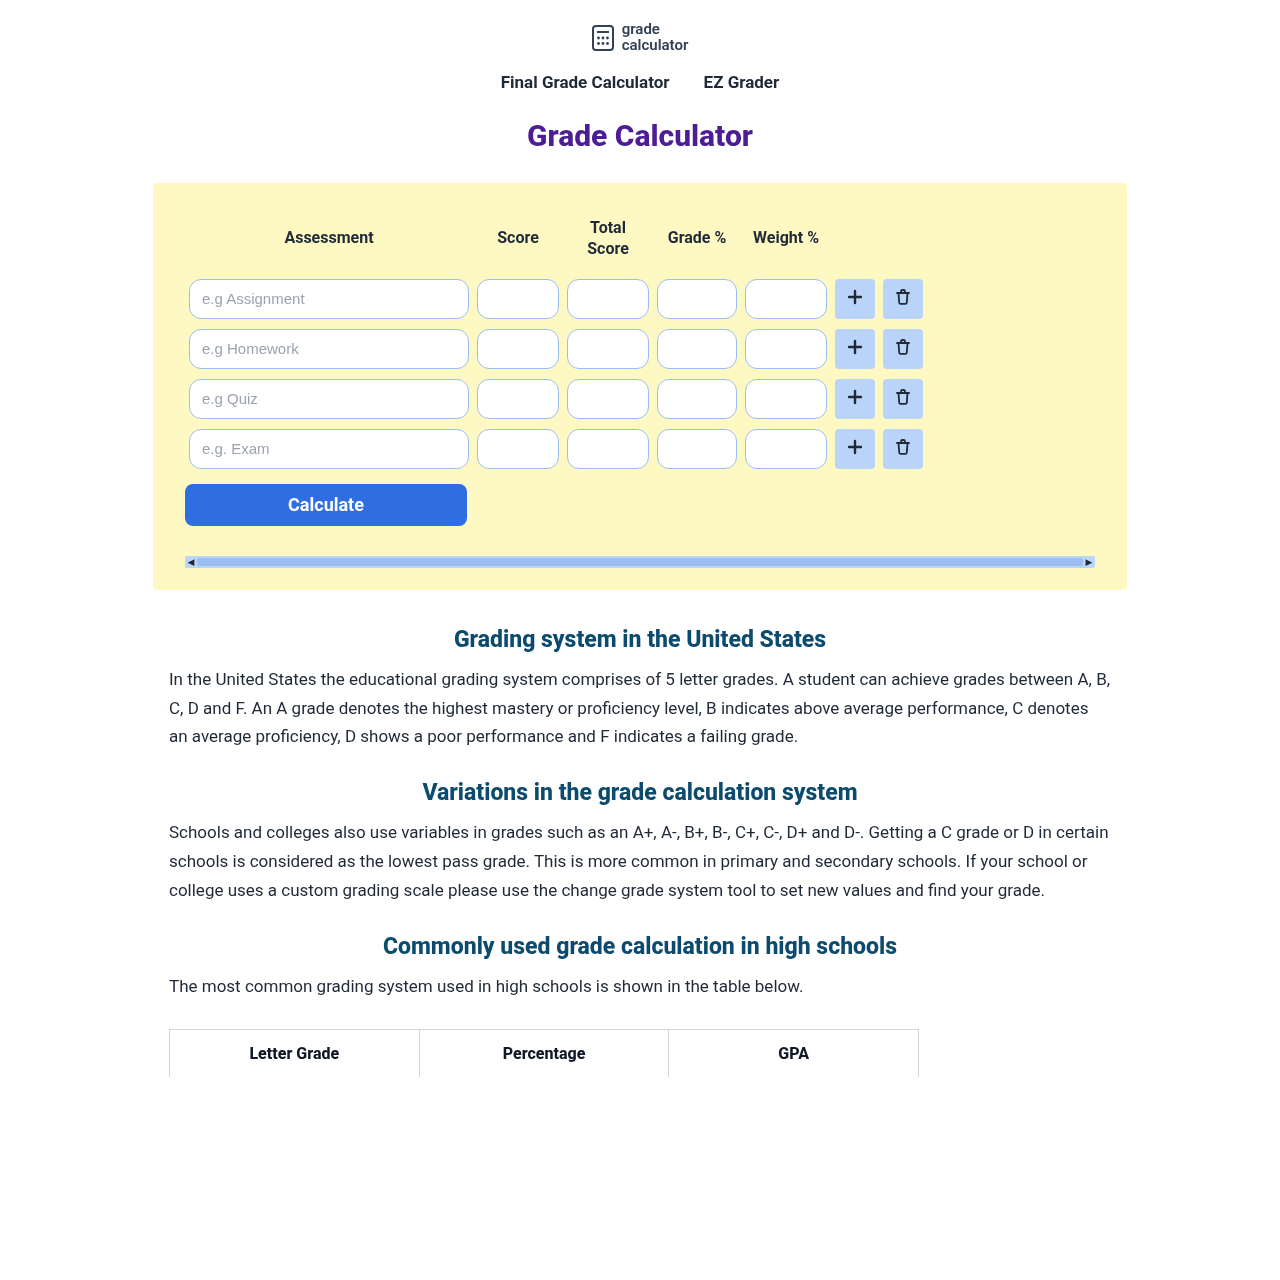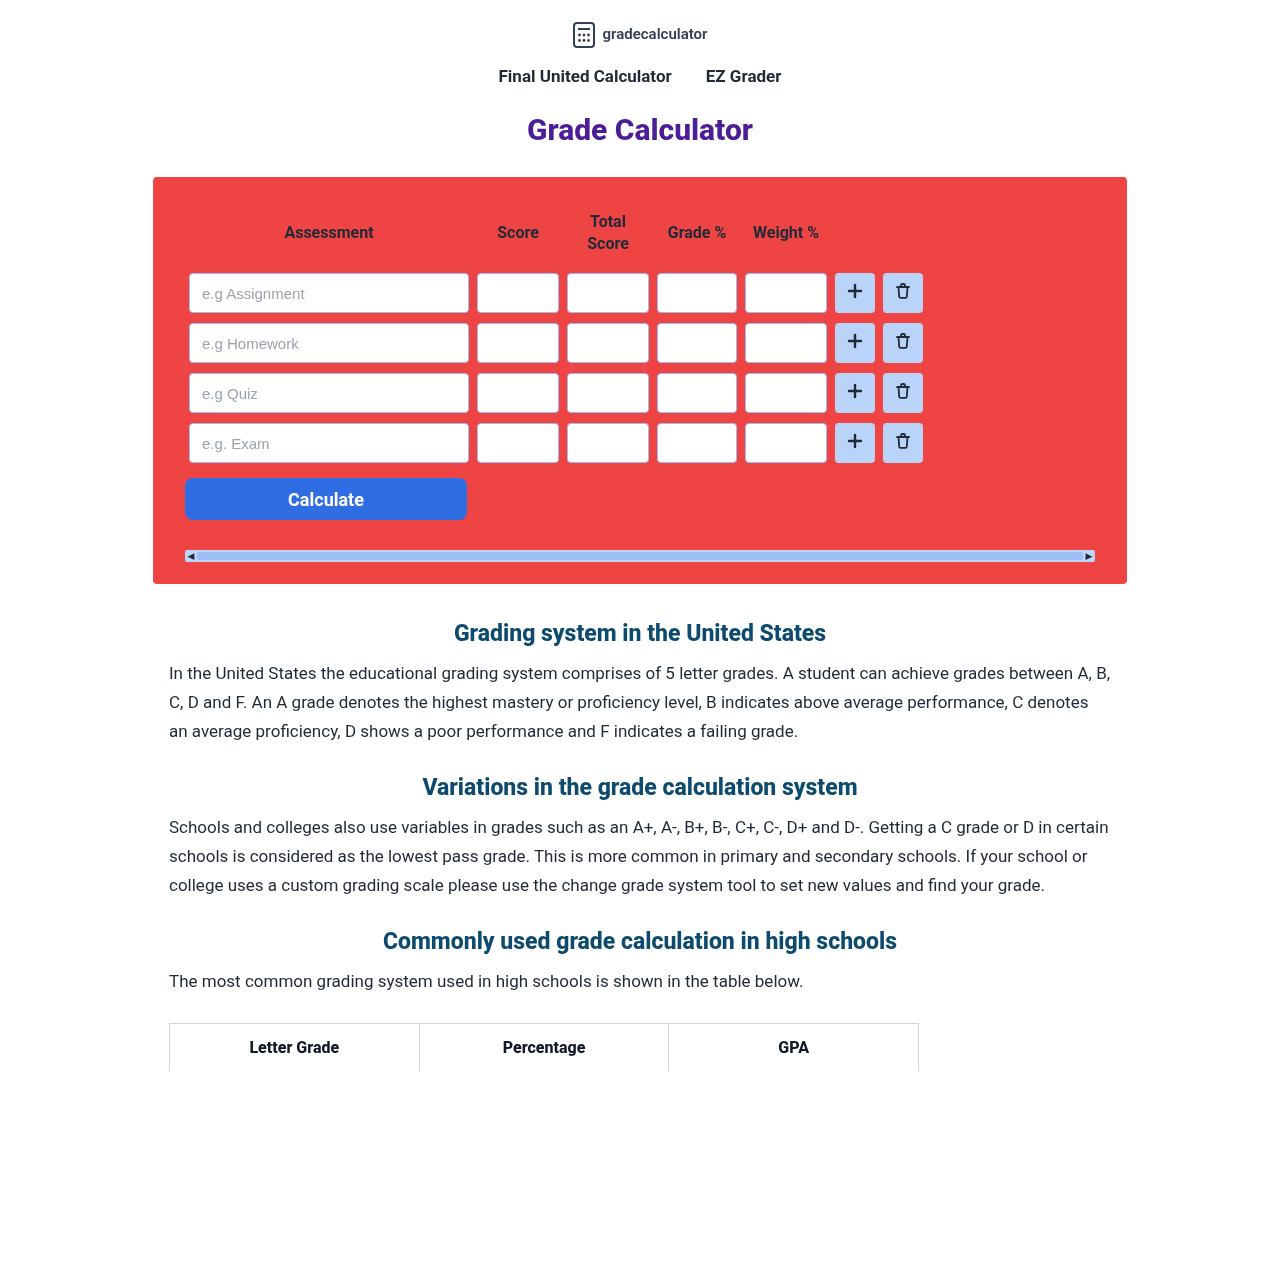--- a/index.html
+++ b/index.html
@@ -21,42 +21,42 @@
   .logo {
     display: flex;
     align-items: center;
     gap: 8px;
     color: #334155;
     font-weight: 600;
     line-height: 1.05;
     font-size: 15px;
   }
   .logo svg { display: block; }
-  .logo .logo-text { display: flex; flex-direction: row; }
+  .logo .logo-text { display: flex; flex-direction: column; }
   .nav-row {
     display: flex;
     justify-content: center;
     gap: 34px;
     padding-bottom: 26px;
   }
   .nav-link {
     font-weight: 700;
     font-size: 17px;
     color: #1f2937;
     cursor: pointer;
   }
   h1.page-title {
     text-align: center;
     font-size: 30px;
     font-weight: 800;
     color: #4c1d95;
     margin-bottom: 30px;
   }
   .panel {
-    background: #ef4444;
+    background: #fef9c3;
     border-radius: 4px;
     padding: 34px 32px 22px;
     margin: 0 58px;
   }
   .table-scroll {
     overflow-x: auto;
   }
   table.calc {
     border-collapse: separate;
     border-spacing: 0;
@@ -70,21 +70,21 @@
     white-space: normal;
     line-height: 1.35;
   }
   table.calc td {
     padding: 5px 4px;
     vertical-align: middle;
   }
   .in {
     background: #ffffff;
     border: 1.5px solid #9bbef2;
-    border-radius: 4px;
+    border-radius: 12px;
     height: 40px;
     padding: 0 12px;
     font-size: 15px;
     color: #374151;
     outline: none;
   }
   .in::placeholder { color: #9ca3af; }
   .in.assess { width: 280px; }
   .in.num    { width: 82px; }
   .in.gpct   { width: 80px; }
@@ -186,21 +186,21 @@
         </svg>
       </span>
       <span class="logo-text">
         <span>grade</span>
         <span>calculator</span>
       </span>
     </div>
   </div>
 
   <div class="nav-row">
-    <div class="nav-link">Final United Calculator</div>
+    <div class="nav-link">Final Grade Calculator</div>
     <div class="nav-link">EZ Grader</div>
   </div>
 
   <h1 class="page-title">Grade Calculator</h1>
 
   <div class="panel">
     <div class="table-scroll">
       <table class="calc">
         <thead>
           <tr>

